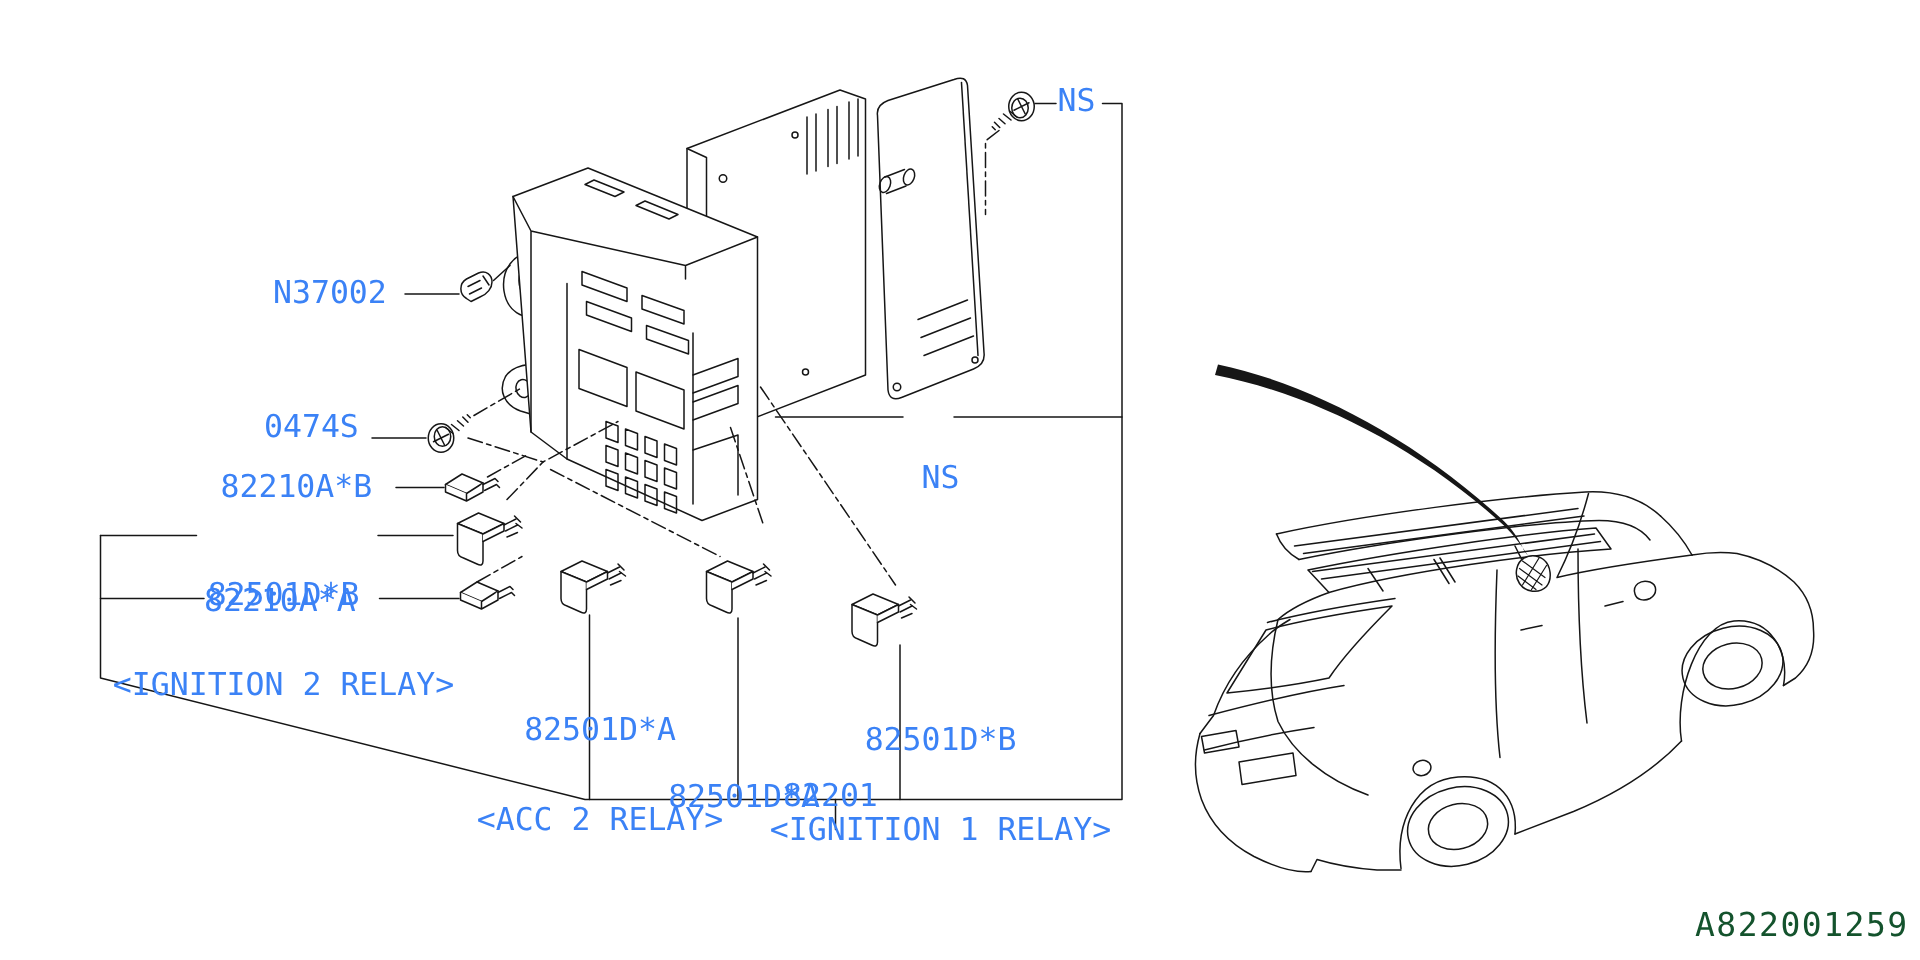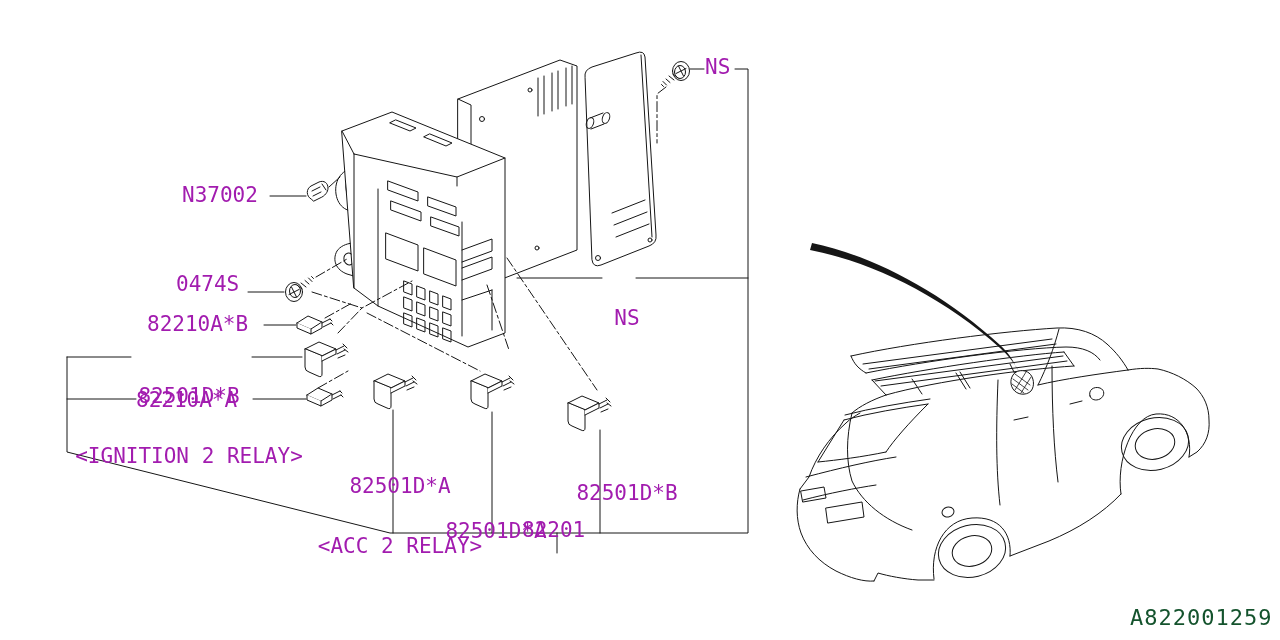--- a/index.html
+++ b/index.html
@@ -1,19 +1,19 @@
 <!DOCTYPE html>
 <html><head>
 <meta charset="utf-8">
 <style>
   html,body{margin:0;padding:0;background:#fff;}
   .stage{position:relative;width:1280px;height:640px;background:#fff;overflow:hidden;
          font-family:"DejaVu Sans Mono",monospace;}
   .stage svg{position:absolute;left:0;top:0;}
-  .lbl{position:absolute;font:21px/20px "DejaVu Sans Mono",monospace;color:#a21caf;
+  .lbl{position:absolute;font:21px/20px "DejaVu Sans Mono",monospace;color:#3b82f6;
        white-space:pre;letter-spacing:0px;}
   .center{text-align:center;}
   .ln{display:block;}
   .dn{position:absolute;font:22px/22px "DejaVu Sans Mono",monospace;color:#14532d;letter-spacing:1px;}
 </style>
 </head>
 <body>
 
 <div class="stage">
 
@@ -213,20 +213,21 @@
   <span class="ln">82501D*A</span>
   <span class="ln">&lt;ACC 2 RELAY&gt;</span>
 </div>
 
 <div class="lbl center" style="left:404px;top:481px;width:184px">
   <span class="ln">82501D*A</span>
 </div>
 
 <div class="lbl center" style="left:512px;top:443px;width:230px">
   <span class="ln">82501D*B</span>
+  <span class="ln">&lt;IGNITION 1 RELAY&gt;</span>
 </div>
 
 <div class="lbl" style="left:705px;top:57px">NS</div>
 
 <div class="lbl center" style="left:508px;top:268px;width:238px">
   <span class="ln">NS</span>
 </div>
 
 <div class="lbl" style="left:522px;top:520px">82201</div>
 

